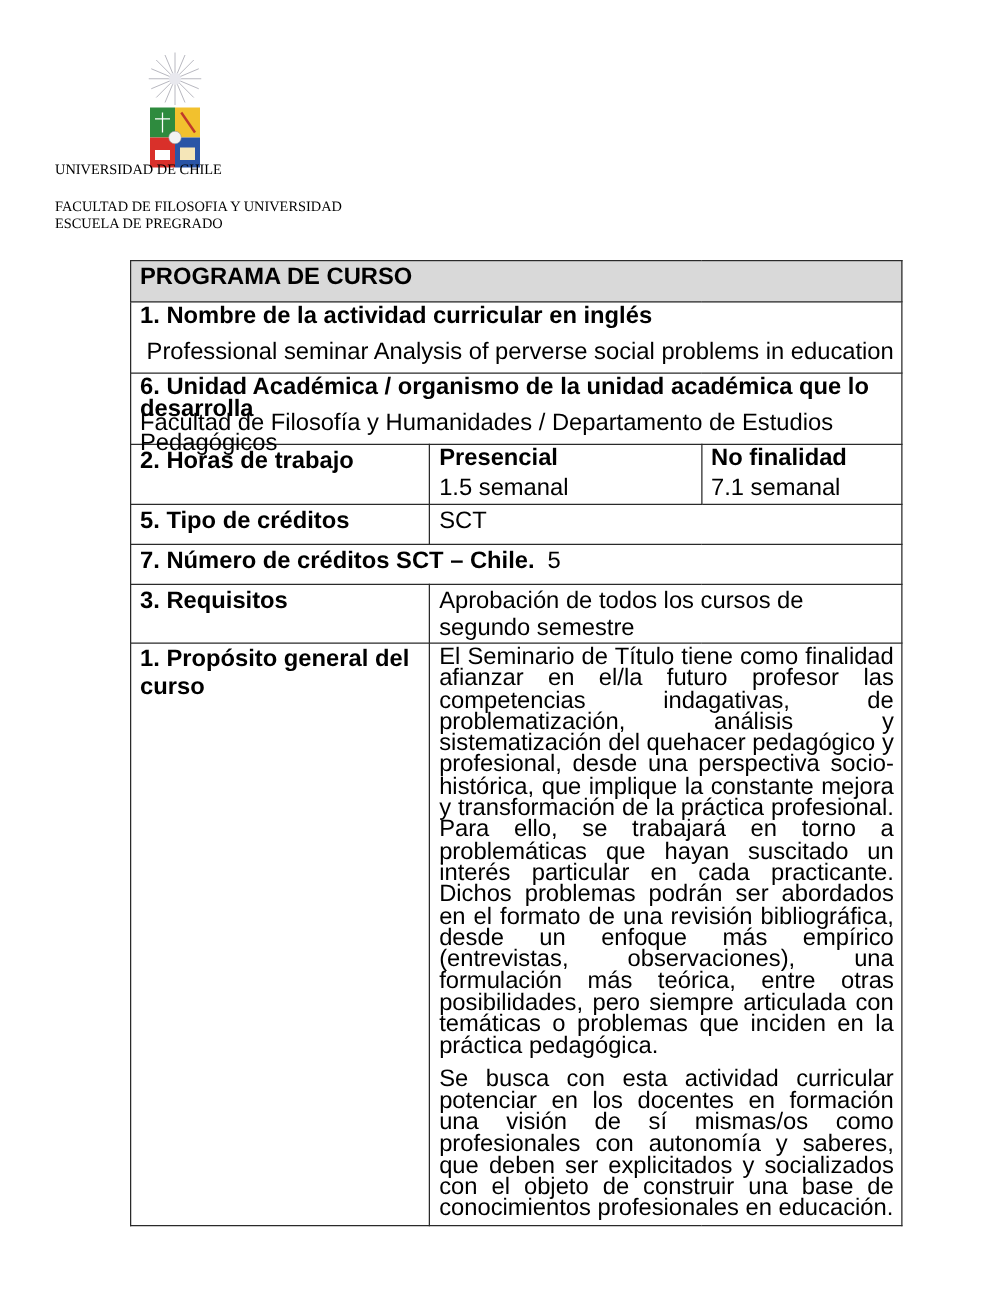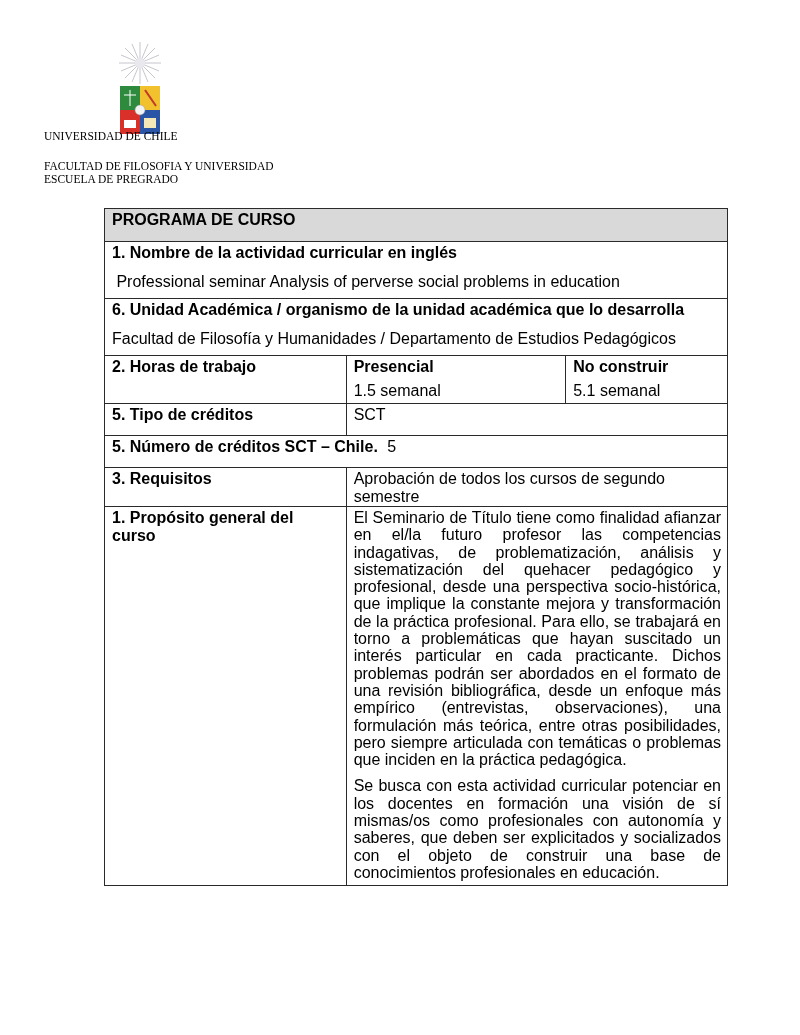--- a/index.html
+++ b/index.html
@@ -1,21 +1,21 @@
 <!DOCTYPE html>
 <html><head>
   <meta charset="utf-8">
   <style>
     html, body { margin: 0; padding: 0; background: #ffffff; }
     body { width: 800px; height: 1035px; position: relative; overflow: hidden; color: #000; }
     .logo { position: absolute; left: 116px; top: 40px; width: 48px; height: 98px; }
     .hdr { position: absolute; left: 0; width: 800px; text-align: left; font-family: "Liberation Serif", serif; font-size: 11.5px; line-height: 13px; margin-left: 44px; }
     .hdr1 { top: 130px; }
     .hdr2 { top: 160px; }
-    table.prog { position: absolute; left: 104px; top: 208px; width: 624px; border-collapse: collapse; font-family: "Liberation Sans", sans-serif; font-size: 16px; }
+    table.prog { position: absolute; left: 104px; top: 208px; width: 536px; border-collapse: collapse; font-family: "Liberation Sans", sans-serif; font-size: 19px; }
     table.prog td { border: 1.5px solid #2a2a2a; vertical-align: top; padding: 2px 6px 0 7px; }
     .b { font-weight: bold; }
     .shade { background: #d9d9d9; height: 30px; }
     .sec-title { height: 18px; line-height: 18px; }
     .sec-value { padding-top: 12px; line-height: 16px; height: 24px; }
     .just { text-align: justify; line-height: 17.3px; padding-bottom: 6px; }
     .just p { margin: 0 0 9px 0; }
     .just p:last-child { margin-bottom: 4px; }
   </style>
 </head>
@@ -73,31 +73,31 @@
       <div class="sec-value">Facultad de Filosofía y Humanidades / Departamento de Estudios Pedagógicos</div>
     </td>
   </tr>
   <tr style="height:48px">
     <td class="b">2. Horas de trabajo</td>
     <td>
       <div class="b" style="line-height:18px">Presencial</div>
       <div style="line-height:22px;padding-top:4px">1.5 semanal</div>
     </td>
     <td>
-      <div class="b" style="line-height:18px">No construir</div>
-      <div style="line-height:22px;padding-top:4px">5.1 semanal</div>
+      <div class="b" style="line-height:18px">No finalidad</div>
+      <div style="line-height:22px;padding-top:4px">7.1 semanal</div>
     </td>
   </tr>
   <tr style="height:32px">
     <td class="b">5. Tipo de créditos</td>
     <td colspan="2">SCT</td>
   </tr>
   <tr style="height:32px">
     <td colspan="3">
-      <span class="b">5. Número de créditos SCT – Chile.</span>
+      <span class="b">7. Número de créditos SCT – Chile.</span>
       <span style="margin-left:5px">5</span>
     </td>
   </tr>
   <tr style="height:36px">
     <td class="b">3. Requisitos</td>
     <td colspan="2">Aprobación de todos los cursos de segundo semestre</td>
   </tr>
   <tr>
     <td class="b">1. Propósito general del curso</td>
     <td colspan="2" class="just">

